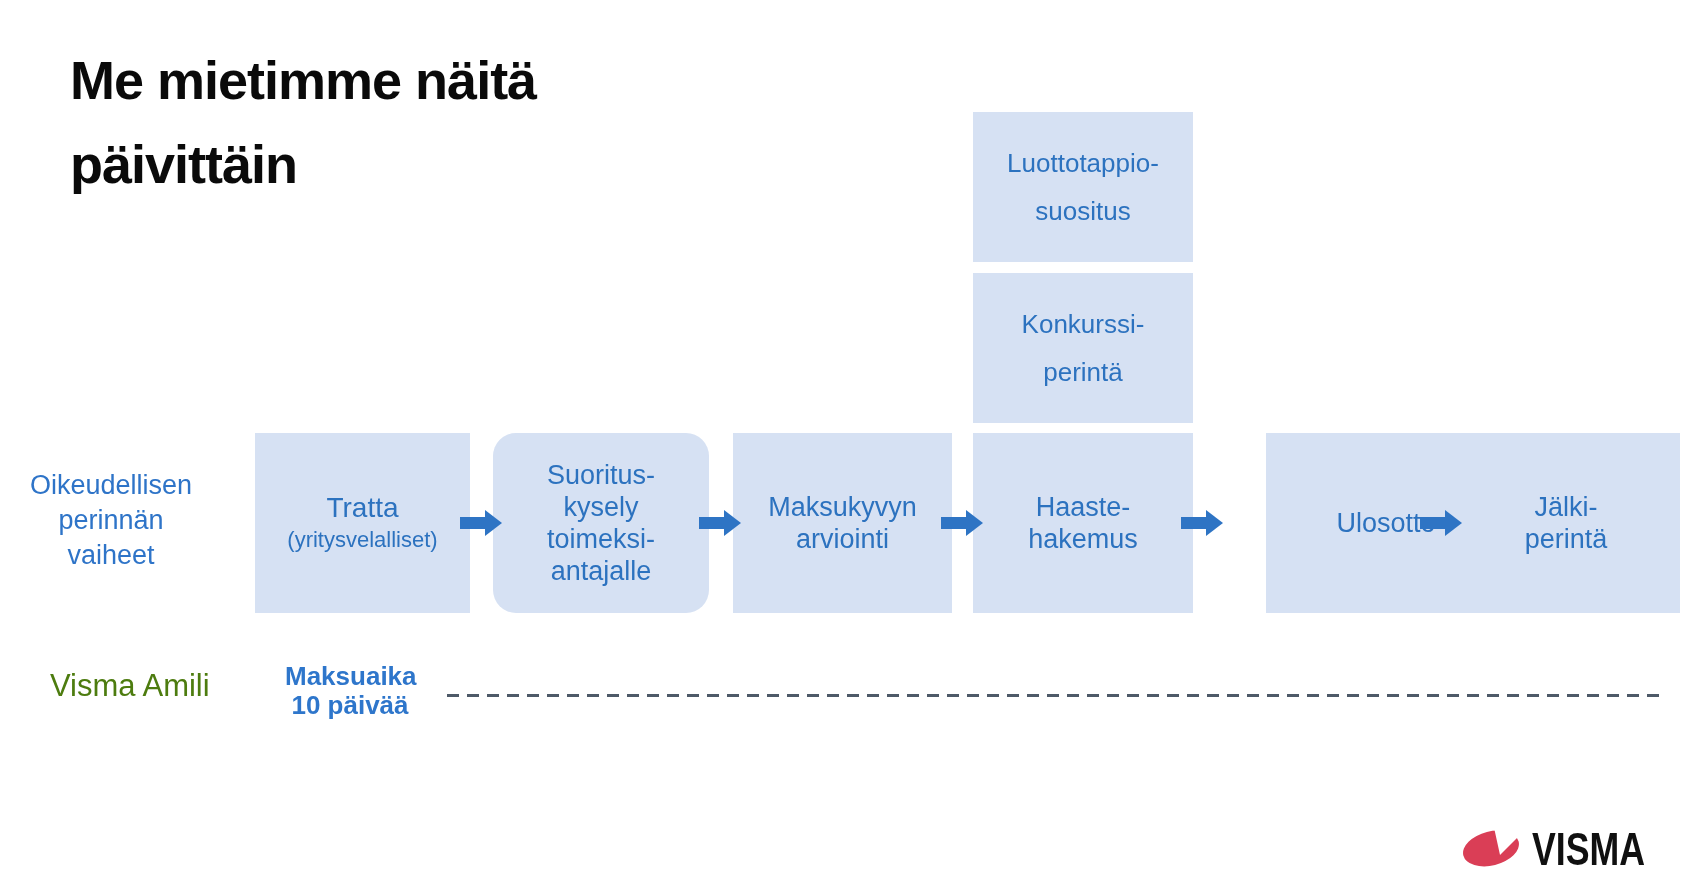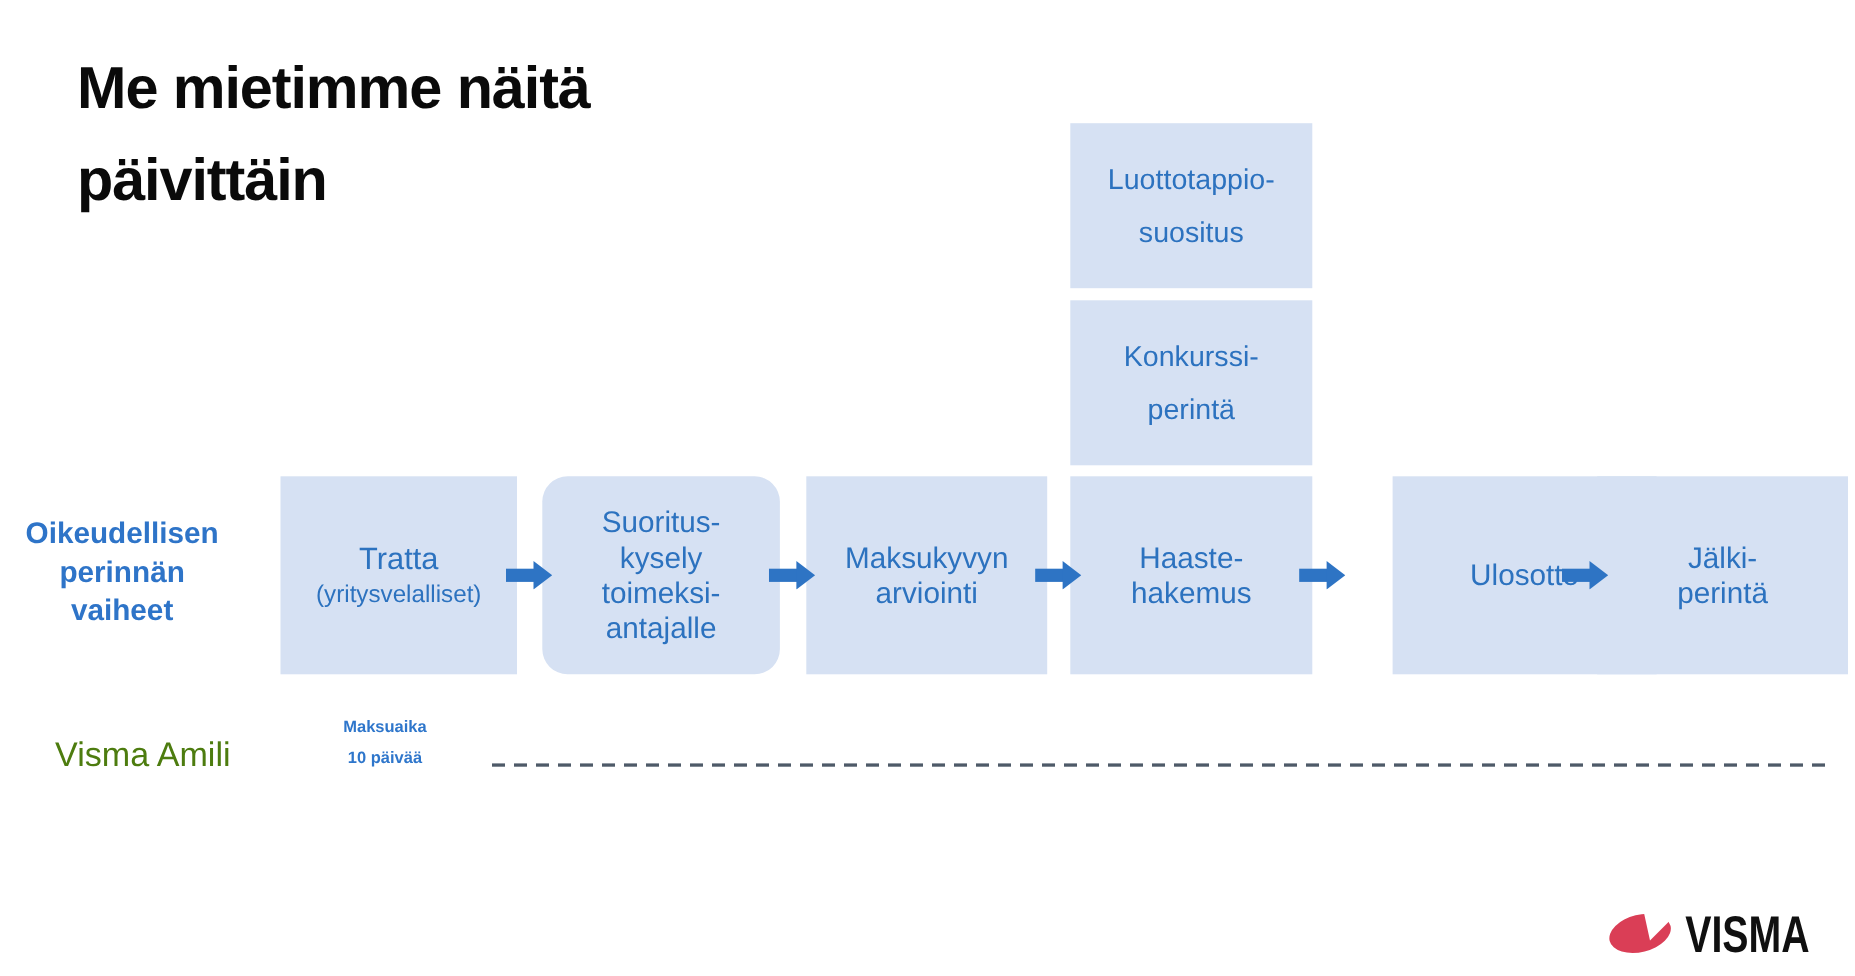--- a/index.html
+++ b/index.html
@@ -24,30 +24,30 @@
     text-align:center;
   }
   .upper{width:220px;height:150px;left:973px;}
   .upper .box-label{font-size:26px;line-height:48px;font-weight:500;white-space:pre-line;}
   .stage{top:433px;height:180px;}
   .stage .box-label{font-size:27px;line-height:32px;font-weight:500;white-space:pre-line;}
   .stage .box-sublabel{font-size:22px;line-height:28px;font-weight:500;margin-top:2px;}
   .arrow{position:absolute;top:510px;fill:#2e74c4;}
   .side-label{
     position:absolute;left:0;top:468px;width:222px;
-    text-align:center;font-size:27px;line-height:35px;font-weight:700;
+    text-align:center;font-size:27px;line-height:35px;font-weight:400;
     color:#2e74c8;white-space:pre-line;
   }
   .footer-brand{
     position:absolute;left:50px;top:668px;
     font-size:31px;color:#4d7c0f;font-weight:400;
   }
   .payment-term{
-    position:absolute;left:285px;top:646px;width:130px;
-    text-align:center;font-size:15px;line-height:29px;font-weight:600;
+    position:absolute;left:285px;top:662px;width:130px;
+    text-align:center;font-size:26px;line-height:29px;font-weight:600;
     color:#2e76cb;
   }
   .dash-line{
     position:absolute;left:447px;top:694px;width:1213px;height:3px;
     background:repeating-linear-gradient(90deg,#4e5a68 0 12px,transparent 12px 20px);
   }
   .logo{
     position:absolute;left:1462px;top:828px;height:42px;
     display:flex;align-items:center;
   }

